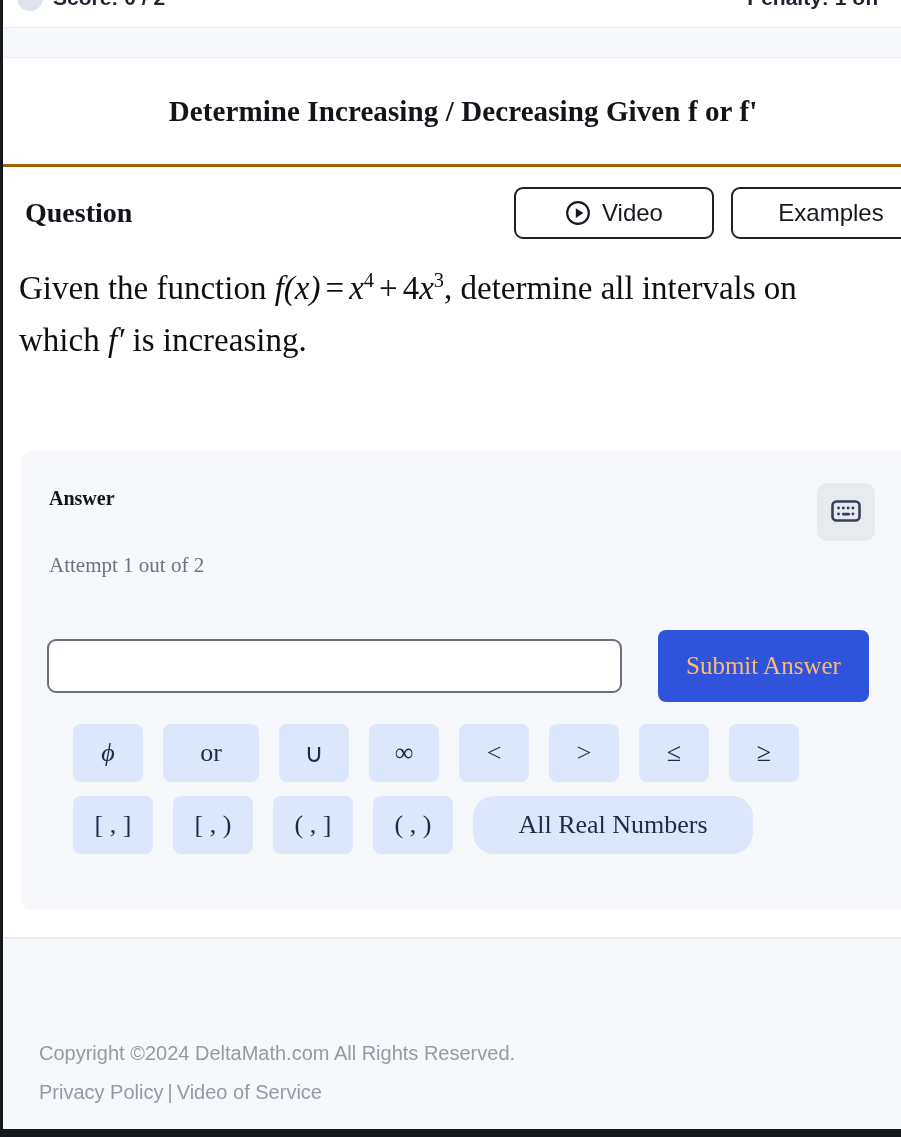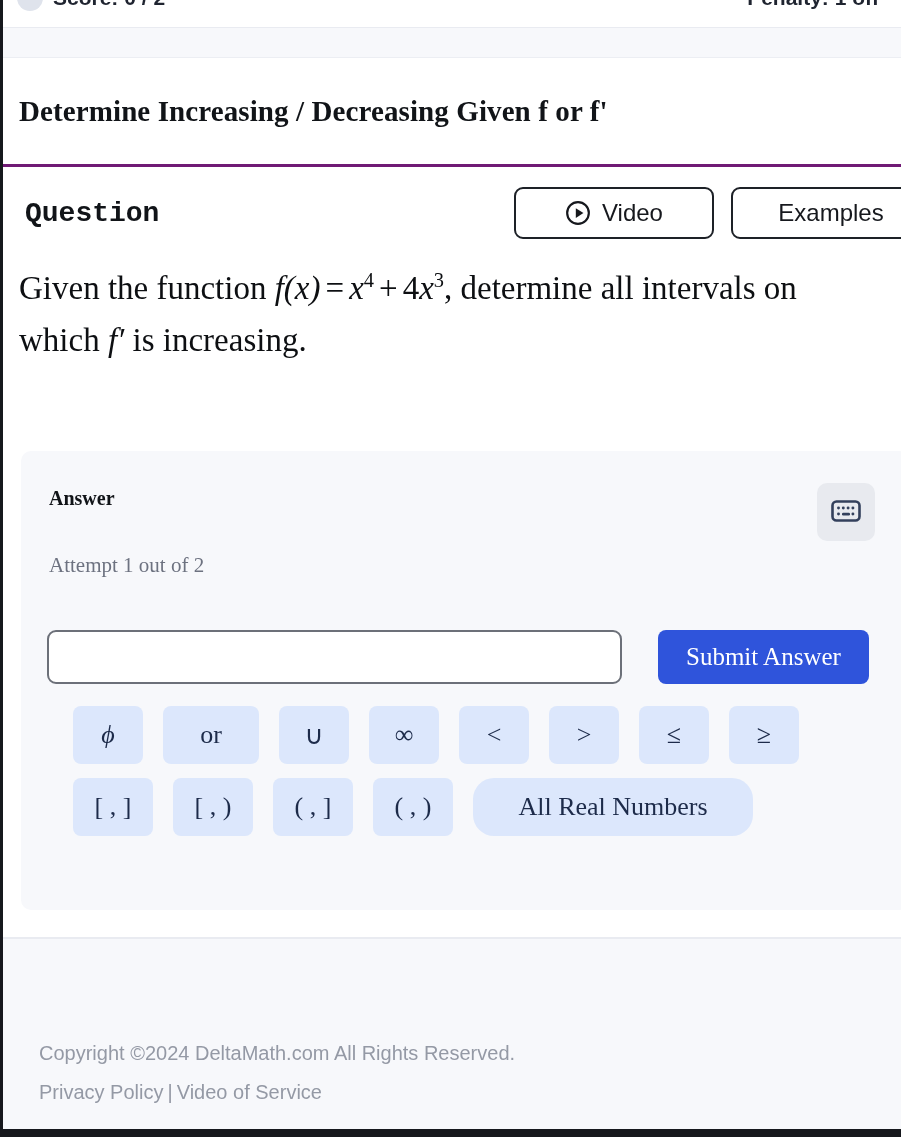--- a/index.html
+++ b/index.html
@@ -58,42 +58,43 @@
     border-top: 1px solid #e9ebf1;
     border-bottom: 1px solid #eceef3;
   }
 
   
   .title-bar {
     position: absolute; top: 58px; left: 0; right: 0;
     height: 109px;
     background: #ffffff;
     display: flex; align-items: center;
-    padding-left: 16px;
-    border-bottom: 3px solid #701a75;
+    padding-left: 22px;
+    border-bottom: 3px solid #a16207;
+    justify-content: center;
   }
   .title-bar h1 {
     margin: 0;
     font-family: "Liberation Serif", serif;
     font-weight: bold;
     font-size: 29px;
     color: #111418;
     letter-spacing: .1px;
   }
 
   
   .question-head {
     position: absolute; top: 170px; left: 0; right: 0;
     height: 86px;
     background: #ffffff;
     display: flex; align-items: center;
     padding-left: 22px;
   }
   .question-head .qlabel {
-    font-family: Liberation Mono, monospace;
+    font-family: Liberation Serif, serif;
     font-weight: bold;
     font-size: 28px;
     color: #111418;
   }
   .head-actions {
     position: absolute;
     right: -30px;
     top: 17px;
     display: flex; gap: 17px;
   }
@@ -175,24 +176,24 @@
     border: 2px solid #6c7079;
     border-radius: 9px;
     background: #ffffff;
     font-family: "Liberation Serif", serif;
     font-size: 24px;
     padding: 0 12px;
     color: #111;
     outline: none;
   }
   .submit-btn {
-    height: 54px;
+    height: 72px;
     padding: 0 28px;
     background: #2f54db;
-    color: #ffffff;
+    color: #fdba74;
     border: none;
     border-radius: 8px;
     font-family: "Liberation Serif", serif;
     font-size: 25px;
     cursor: pointer;
     white-space: nowrap;
   }
 
   
   .keypad { margin: 22px 0 0 52px; padding-right: 30px; }

